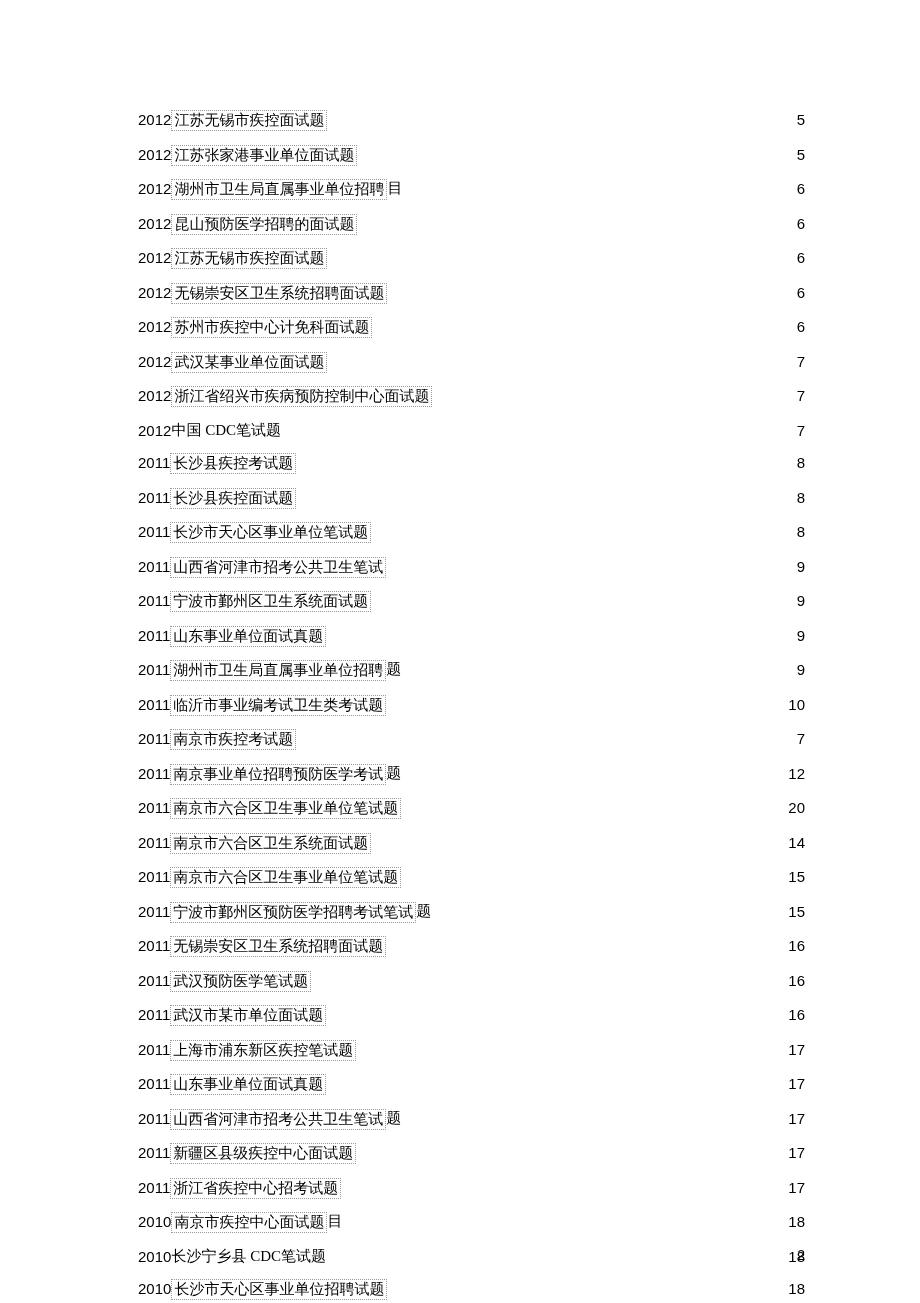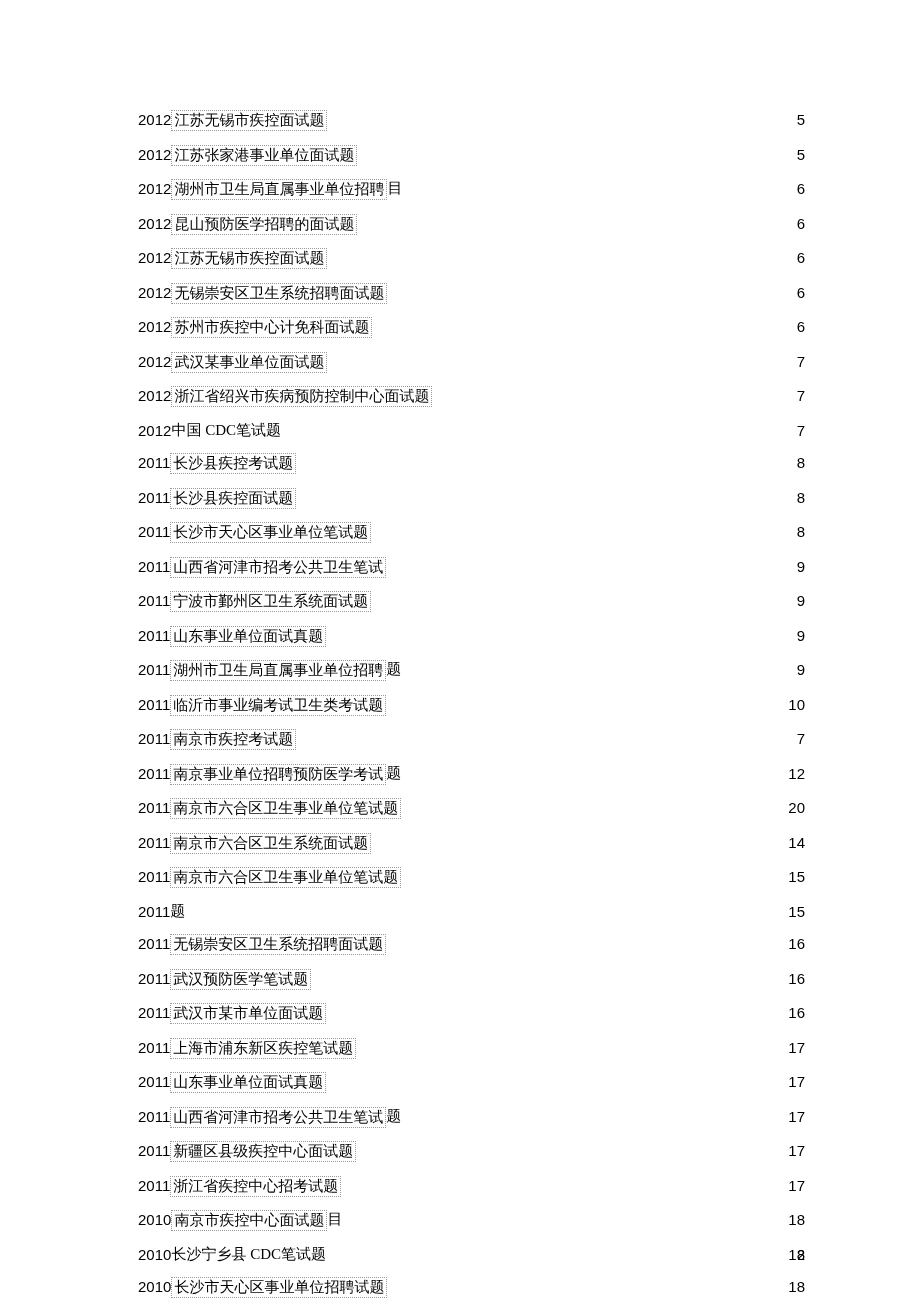--- a/index.html
+++ b/index.html
@@ -230,20 +230,21 @@
       <div class="toc-entry">
         <div class="toc-title">
           <span class="year">2011</span>
           <span class="title-box">南京市六合区卫生事业单位笔试题</span>
         </div>
         <span class="page-num">15</span>
       </div>
       <div class="toc-entry">
         <div class="toc-title">
           <span class="year">2011</span>
+          <span class="title-box">宁波市鄞州区预防医学招聘考试笔试</span>
           <span class="title-text after-box">题</span>
         </div>
         <span class="page-num">15</span>
       </div>
       <div class="toc-entry">
         <div class="toc-title">
           <span class="year">2011</span>
           <span class="title-box">无锡崇安区卫生系统招聘面试题</span>
         </div>
         <span class="page-num">16</span>

